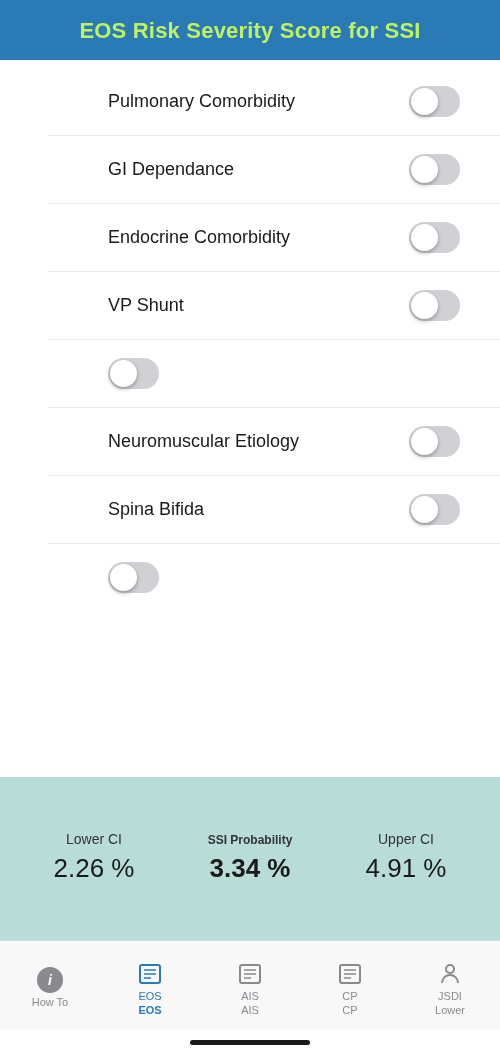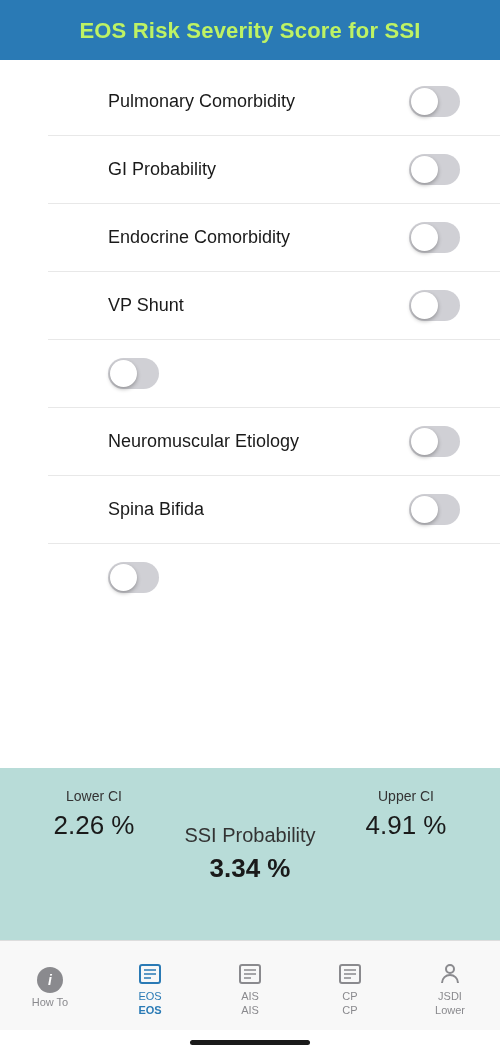--- a/index.html
+++ b/index.html
@@ -91,35 +91,35 @@
     }
 
     
     .results-section {
       background: #b8dcd8;
       padding: 20px 16px 16px;
     }
     .results-row {
       display: flex;
       justify-content: space-between;
-      align-items: flex-start;
+      align-items: flex-end;
       text-align: center;
     }
     .result-item {
       flex: 1;
     }
     .result-label {
       font-size: 14px;
       color: #333;
       font-weight: 400;
       margin-bottom: 6px;
     }
     .result-label.bold {
-      font-weight: 400;
-      font-size: 20px;
+      font-weight: 700;
+      font-size: 12px;
       margin-top: 36px;
     }
     .result-value {
       font-size: 26px;
       color: #1a1a1a;
       font-weight: 400;
     }
     .result-value.bold {
       font-weight: 700;
     }
@@ -207,21 +207,21 @@
   <span class="header-title">EOS Risk Severity Score for SSI</span>
 </div>
 
 <div class="main-content">
   <div id="toggle-list">
       <div class="toggle-row">
         <span class="toggle-label">Pulmonary Comorbidity</span>
         <label class="toggle-switch"><input type="checkbox" style=""><div class="toggle-track" style="background: rgb(208, 208, 213);"></div><div class="toggle-thumb" style="transform: translateX(0px);"></div></label>
       </div>
       <div class="toggle-row">
-        <span class="toggle-label">GI Probability</span>
+        <span class="toggle-label">GI Dependance</span>
         <label class="toggle-switch"><input type="checkbox" style=""><div class="toggle-track" style="background: rgb(208, 208, 213);"></div><div class="toggle-thumb" style="transform: translateX(0px);"></div></label>
       </div>
       <div class="toggle-row">
         <span class="toggle-label">Endocrine Comorbidity</span>
         <label class="toggle-switch"><input type="checkbox" style=""><div class="toggle-track" style="background: rgb(208, 208, 213);"></div><div class="toggle-thumb" style="transform: translateX(0px);"></div></label>
       </div>
       <div class="toggle-row">
         <span class="toggle-label">VP Shunt</span>
         <label class="toggle-switch"><input type="checkbox" style=""><div class="toggle-track" style="background: rgb(208, 208, 213);"></div><div class="toggle-thumb" style="transform: translateX(0px);"></div></label>
       </div>

